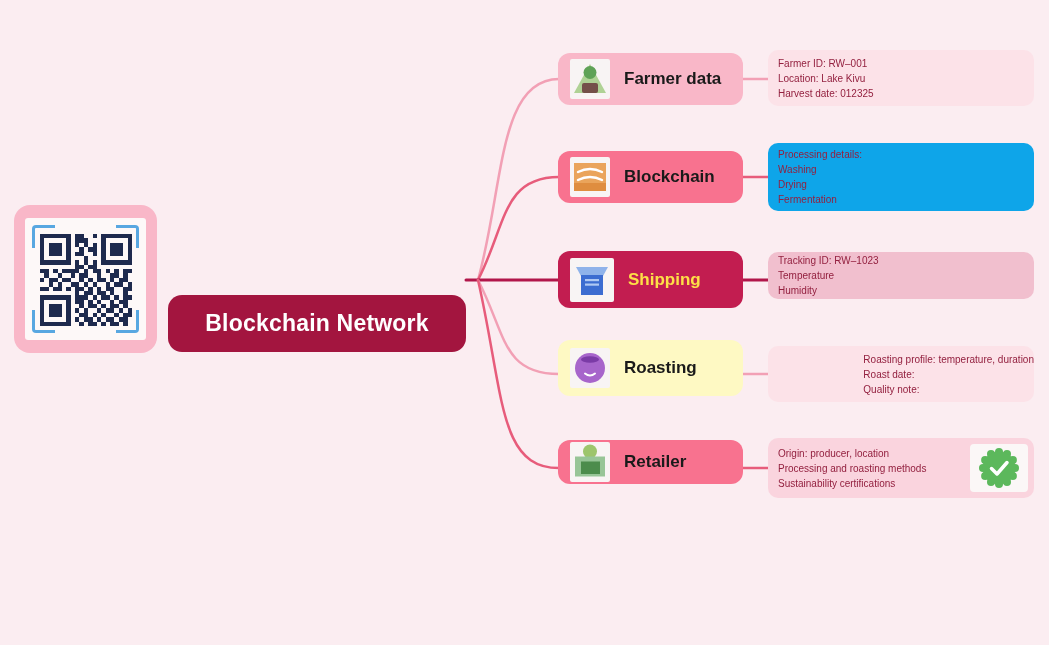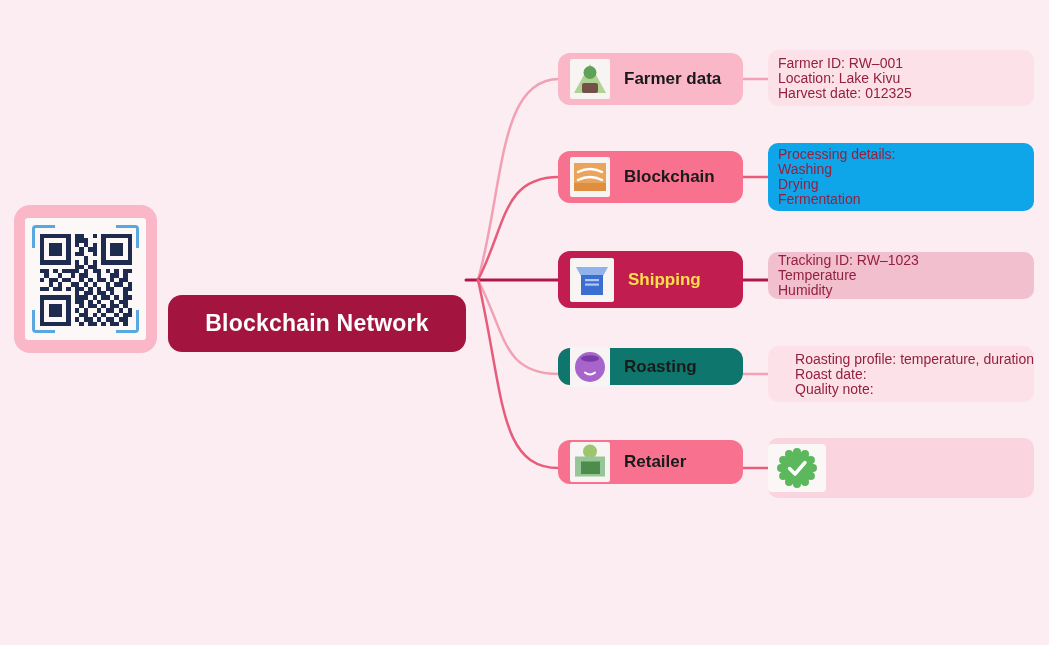--- a/index.html
+++ b/index.html
@@ -25,36 +25,36 @@
   
   .central-node{position:absolute;left:168px;top:251px;width:298px;height:57px;background:#A3153F;
     border-radius:14px;display:flex;align-items:center;justify-content:center;margin-top:44px;}
   .central-label{color:#FFFFFF;font-size:23px;font-weight:bold;letter-spacing:.2px;}
 
   
   .branch-node{position:absolute;left:558px;width:185px;border-radius:12px;display:flex;align-items:center;}
   .b0{top:53px;height:52px;background:#F9B7C8;text-align:center;}
   .b1{top:151px;height:52px;background:#F8728F;}
   .b2{top:251px;height:57px;background:#C21D50;}
-  .b3{top:348px;height:37px;background:#0f766e;}
+  .b3{top:340px;height:56px;background:#fef9c3;}
   .b4{top:440px;height:44px;background:#F8728F;}
   .icon-box{width:40px;height:40px;margin-left:12px;background:#F8F4F4;border-radius:2px;flex:0 0 auto;
     display:flex;align-items:center;justify-content:center;}
   .b2 .icon-box{width:44px;height:44px;}
   .node-label{margin-left:14px;font-size:17px;font-weight:bold;color:#1A1A1A;}
   .b2 .node-label{color:#fde047;}
 
   
   .detail-box{position:absolute;left:768px;width:266px;border-radius:10px;display:flex;align-items:center;}
   .d0{top:50px;height:56px;background:#FCE2E8;}
   .d1{top:143px;height:68px;background:#0ea5e9;}
   .d2{top:252px;height:47px;background:#F1BFCE;}
   .d3{top:346px;height:56px;background:#FCE2E8;justify-content:flex-end;}
   .d4{top:438px;height:60px;background:#FAD4DE;justify-content:space-between;padding-right:6px;box-sizing:border-box;}
-  .detail-text{margin-left:10px;font-size:14px;line-height:15px;color:#93203F;white-space:pre;}
+  .detail-text{margin-left:10px;font-size:10px;line-height:15px;color:#93203F;white-space:pre;}
   .badge-box{width:58px;height:48px;background:#FBF7F7;border-radius:4px;flex:0 0 auto;
     display:flex;align-items:center;justify-content:center;}
 </style>
 </head>
 <body>
 
 <div class="canvas">
 
   <svg class="wires" width="1049" height="650">
     <path d="M478,280 C504,186 498,79 559,79" fill="none" stroke="#F2A0B5" stroke-width="2.5" stroke-linecap="round"></path>
@@ -601,20 +601,23 @@
 Humidity</div>
   </div>
 
   <div class="detail-box d3">
     <div class="detail-text">Roasting profile: temperature, duration
 Roast date:
 Quality note:</div>
   </div>
 
   <div class="detail-box d4">
+    <div class="detail-text">Origin: producer, location
+Processing and roasting methods
+Sustainability certifications</div>
     <div class="badge-box">
       <svg width="40" height="40" viewBox="0 0 40 40">
         <circle cx="36" cy="20" r="4" fill="#5CB85C"></circle>
           <circle cx="33.9" cy="28" r="4" fill="#5CB85C"></circle>
         <circle cx="28" cy="33.9" r="4" fill="#5CB85C"></circle>
           <circle cx="20" cy="36" r="4" fill="#5CB85C"></circle>
         <circle cx="12" cy="33.9" r="4" fill="#5CB85C"></circle>
           <circle cx="6.1" cy="28" r="4" fill="#5CB85C"></circle>
         <circle cx="4" cy="20" r="4" fill="#5CB85C"></circle>
           <circle cx="6.1" cy="12" r="4" fill="#5CB85C"></circle>

